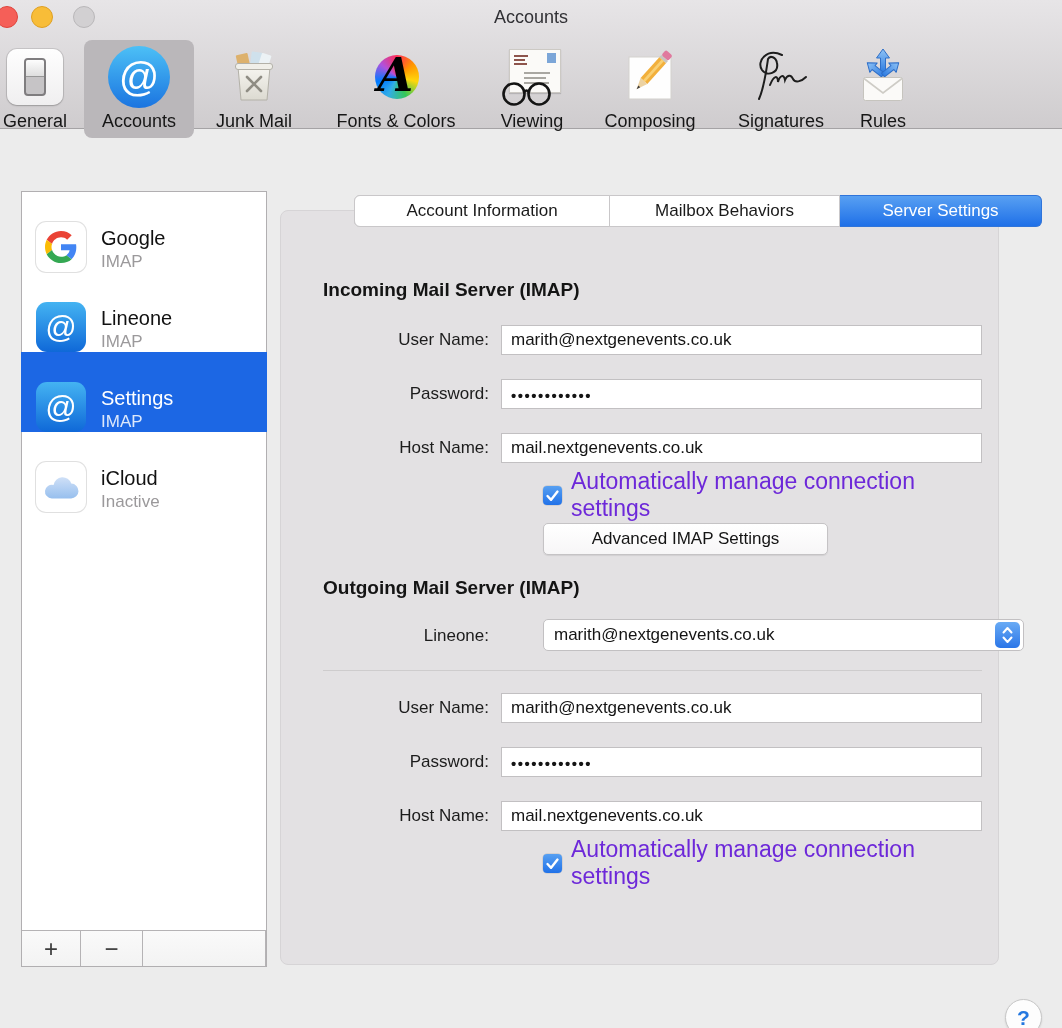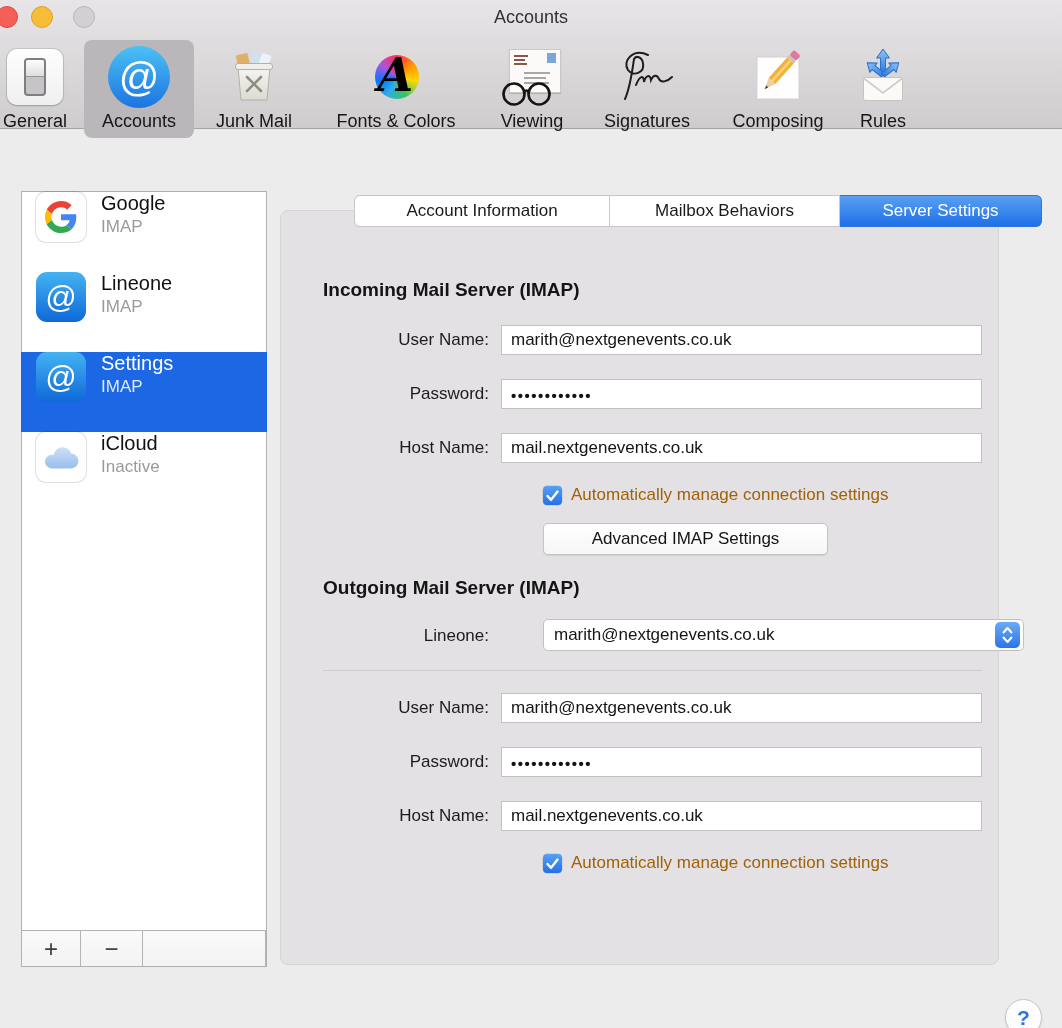--- a/index.html
+++ b/index.html
@@ -67,21 +67,21 @@
   }
   .lc-line { position:absolute; background:#a9a7a2; height:2px; }
   .lc-red { background:#8d544c; }
   .lc-stamp { position:absolute; right:4px; top:3px; width:9px; height:10px; background:#7ca6d8; }
   .glasses { position:absolute; left:0; bottom:0; }
   
   .sidebar {
     position:absolute; left:21px; top:191px; width:246px; height:776px;
     background:#fff; border:1px solid #b1afb1;
   }
-  .acct-row { position:relative; height:80px; display:flex; align-items:flex-start; }
+  .acct-row { position:relative; height:80px; display:flex; align-items:flex-end; }
   .acct-row.selected { background:#1c67e4; margin:0 -1px; padding:0 1px; }
   .acct-icon-wrap { width:50px; height:50px; margin-left:14px; flex:0 0 50px; }
   .badge-card {
     width:50px; height:50px; border-radius:10px; background:#fff;
     box-shadow:0 0 0 1px rgba(0,0,0,.12); display:flex; align-items:center; justify-content:center;
   }
   .at-badge {
     width:50px; height:50px; border-radius:11px;
     background:linear-gradient(#44b3f2 0%, #0f68d8 100%);
     color:#fff; font-size:31px; font-weight:500;
@@ -127,21 +127,21 @@
     flex:1; height:30px; border:1px solid #c2c0c2; background:#fff;
     font-family:inherit; font-size:17px; color:#141414; padding:0 9px; outline:none;
   }
   .frow input.pw { font-size:15px; letter-spacing:1.5px; font-weight:700; padding-top:2px; }
   .check-row { position:absolute; left:262px; display:flex; align-items:center; height:22px; }
   .cb {
     width:19px; height:19px; border-radius:4px; margin-right:9px; flex:0 0 19px;
     background:linear-gradient(#57a0f2,#2171e8); box-shadow:0 0 0 0.5px rgba(0,0,0,.15);
     display:flex; align-items:center; justify-content:center;
   }
-  .check-label { font-size:17px; color:#a16207; }
+  .check-label { font-size:23px; color:#6d28d9; }
   .adv-btn {
     position:absolute; left:262px; width:285px; height:32px;
     background:linear-gradient(#ffffff,#f7f6f7); border:1px solid #c5c3c5; border-radius:5px;
     font-size:17px; color:#141414; display:flex; align-items:center; justify-content:center;
     box-shadow:0 1px 1px rgba(0,0,0,.08);
   }
   .popup {
     position:absolute; left:262px; width:481px; height:32px;
     background:#fff; border:1px solid #c2c0c2; border-radius:5px;
     display:flex; align-items:center;
@@ -240,47 +240,47 @@
             <svg class="glasses" width="56" height="28" viewBox="0 0 56 28">
               <circle cx="13" cy="15" r="10.5" fill="none" stroke="#141414" stroke-width="2.6"></circle>
               <circle cx="38" cy="15" r="10.5" fill="none" stroke="#141414" stroke-width="2.6"></circle>
               <path d="M23.5 13 q2 -3 4 0" fill="none" stroke="#141414" stroke-width="2.4"></path>
             </svg>
           </div>
         </div>
         <div class="tb-label">Viewing</div>
       </div>
 
-      <div class="tb-item" style="margin-left:14px;width:114px">
-        <div class="tb-icon">
-          <svg width="64" height="58" viewBox="0 0 64 58">
-            <g fill="none" stroke="#1d1d1d" stroke-width="2" stroke-linecap="round">
-              <path d="M33 7 C18 0 7 13 13 22 C18 29 30 25 28 15 C27 9 21 7 19 11 C17 25 15 40 10 51"></path>
-              <path d="M21 37 C25 27 29 27 29 34 C31 27 35 26 36 32 C38 27 42 26 44 31 C46 35 52 34 57 29"></path>
-            </g>
-          </svg>
-        </div>
-        <div class="tb-label">Signatures</div>
-      </div>
-
       <div class="tb-item" style="margin-left:14px;width:120px">
         <div class="tb-icon">
           <svg width="58" height="58" viewBox="0 0 58 58">
             <rect x="8" y="9" width="42" height="42" fill="#fefefe" stroke="#d3d1cd" stroke-width="1"></rect>
             <g transform="rotate(42 30 26)">
               <rect x="25" y="-2" width="9" height="7" rx="2" fill="#e0799e"></rect>
               <rect x="25" y="5" width="9" height="3" fill="#c7c5c0"></rect>
               <rect x="25" y="8" width="9" height="28" fill="#f2b03c"></rect>
               <rect x="28.2" y="8" width="2.8" height="28" fill="#f9d074"></rect>
               <path d="M25 36 L34 36 L29.5 47 Z" fill="#ecd2a2"></path>
               <path d="M28.3 43 L30.8 43 L29.5 47 Z" fill="#3c3c3c"></path>
             </g>
           </svg>
         </div>
         <div class="tb-label">Composing</div>
+      </div>
+
+      <div class="tb-item" style="margin-left:14px;width:114px">
+        <div class="tb-icon">
+          <svg width="64" height="58" viewBox="0 0 64 58">
+            <g fill="none" stroke="#1d1d1d" stroke-width="2" stroke-linecap="round">
+              <path d="M33 7 C18 0 7 13 13 22 C18 29 30 25 28 15 C27 9 21 7 19 11 C17 25 15 40 10 51"></path>
+              <path d="M21 37 C25 27 29 27 29 34 C31 27 35 26 36 32 C38 27 42 26 44 31 C46 35 52 34 57 29"></path>
+            </g>
+          </svg>
+        </div>
+        <div class="tb-label">Signatures</div>
       </div>
 
       <div class="tb-item" style="margin-left:14px;width:62px">
         <div class="tb-icon">
           <svg width="58" height="58" viewBox="0 0 58 58">
             <defs>
                 <linearGradient id="ar" x1="0" y1="0" x2="0" y2="1">
               <stop offset="0" stop-color="#8fc3f5"></stop>
                   <stop offset="1" stop-color="#2f7de2"></stop>
             </linearGradient>

